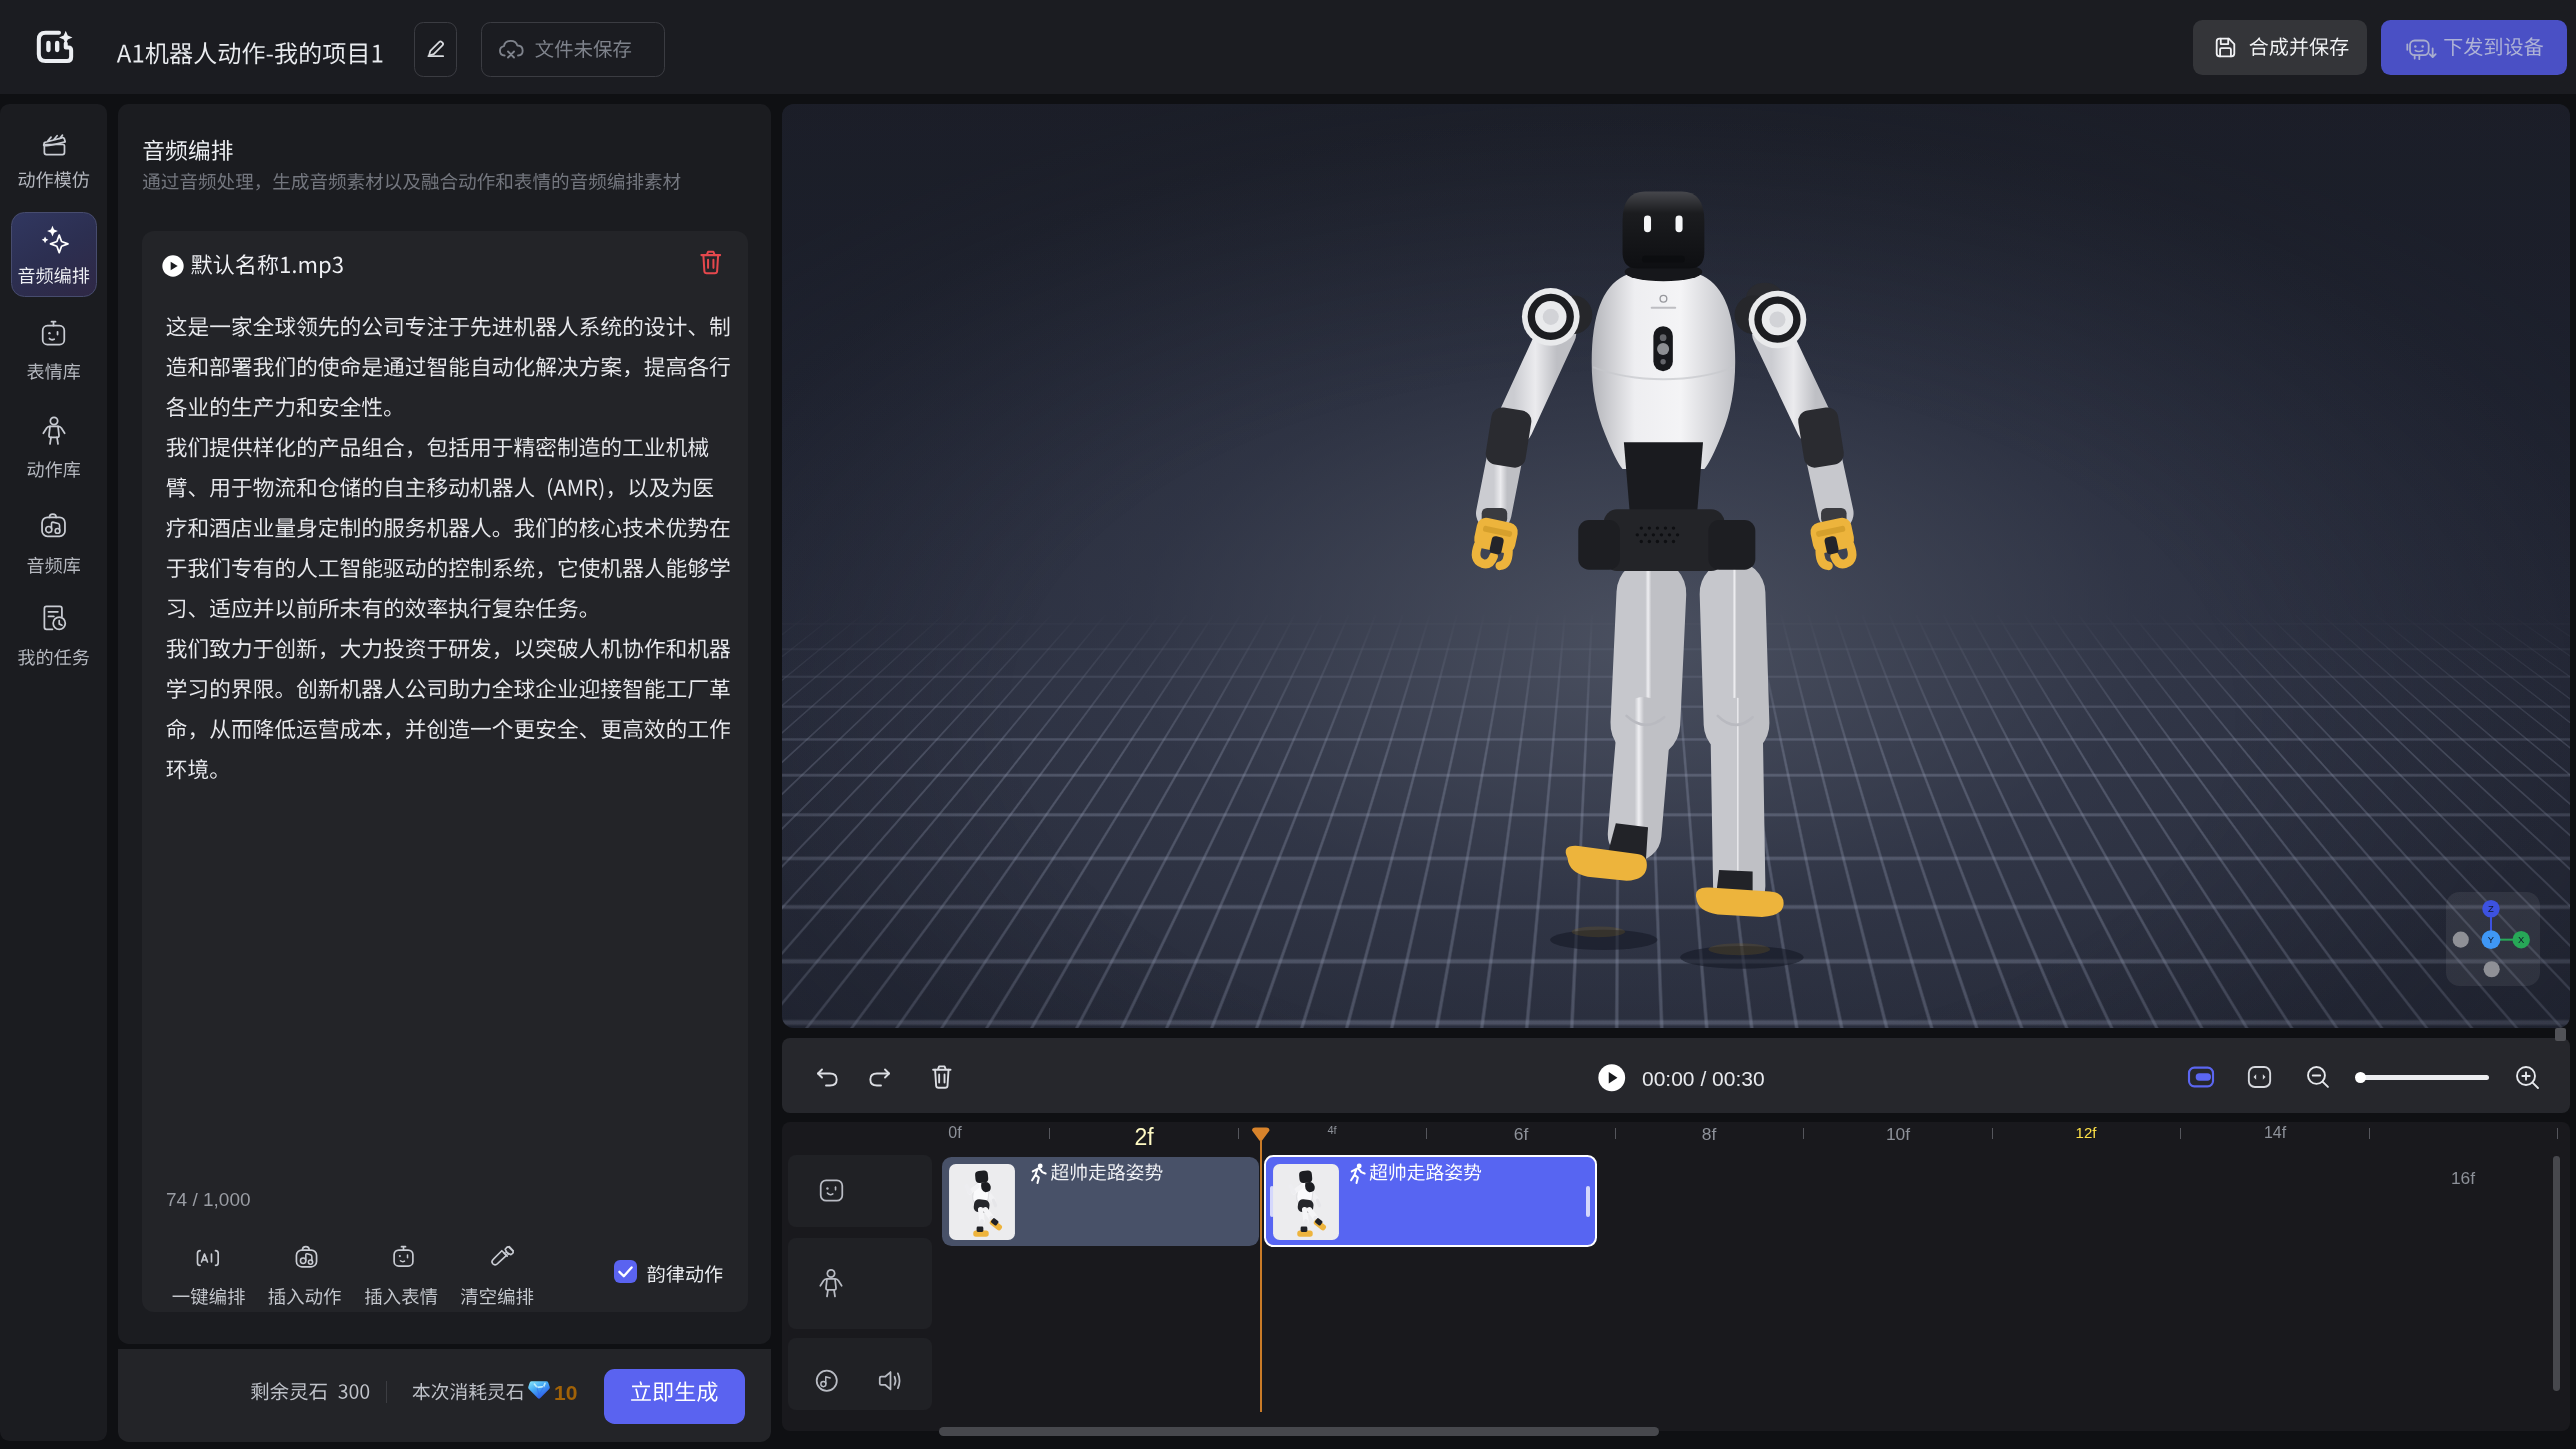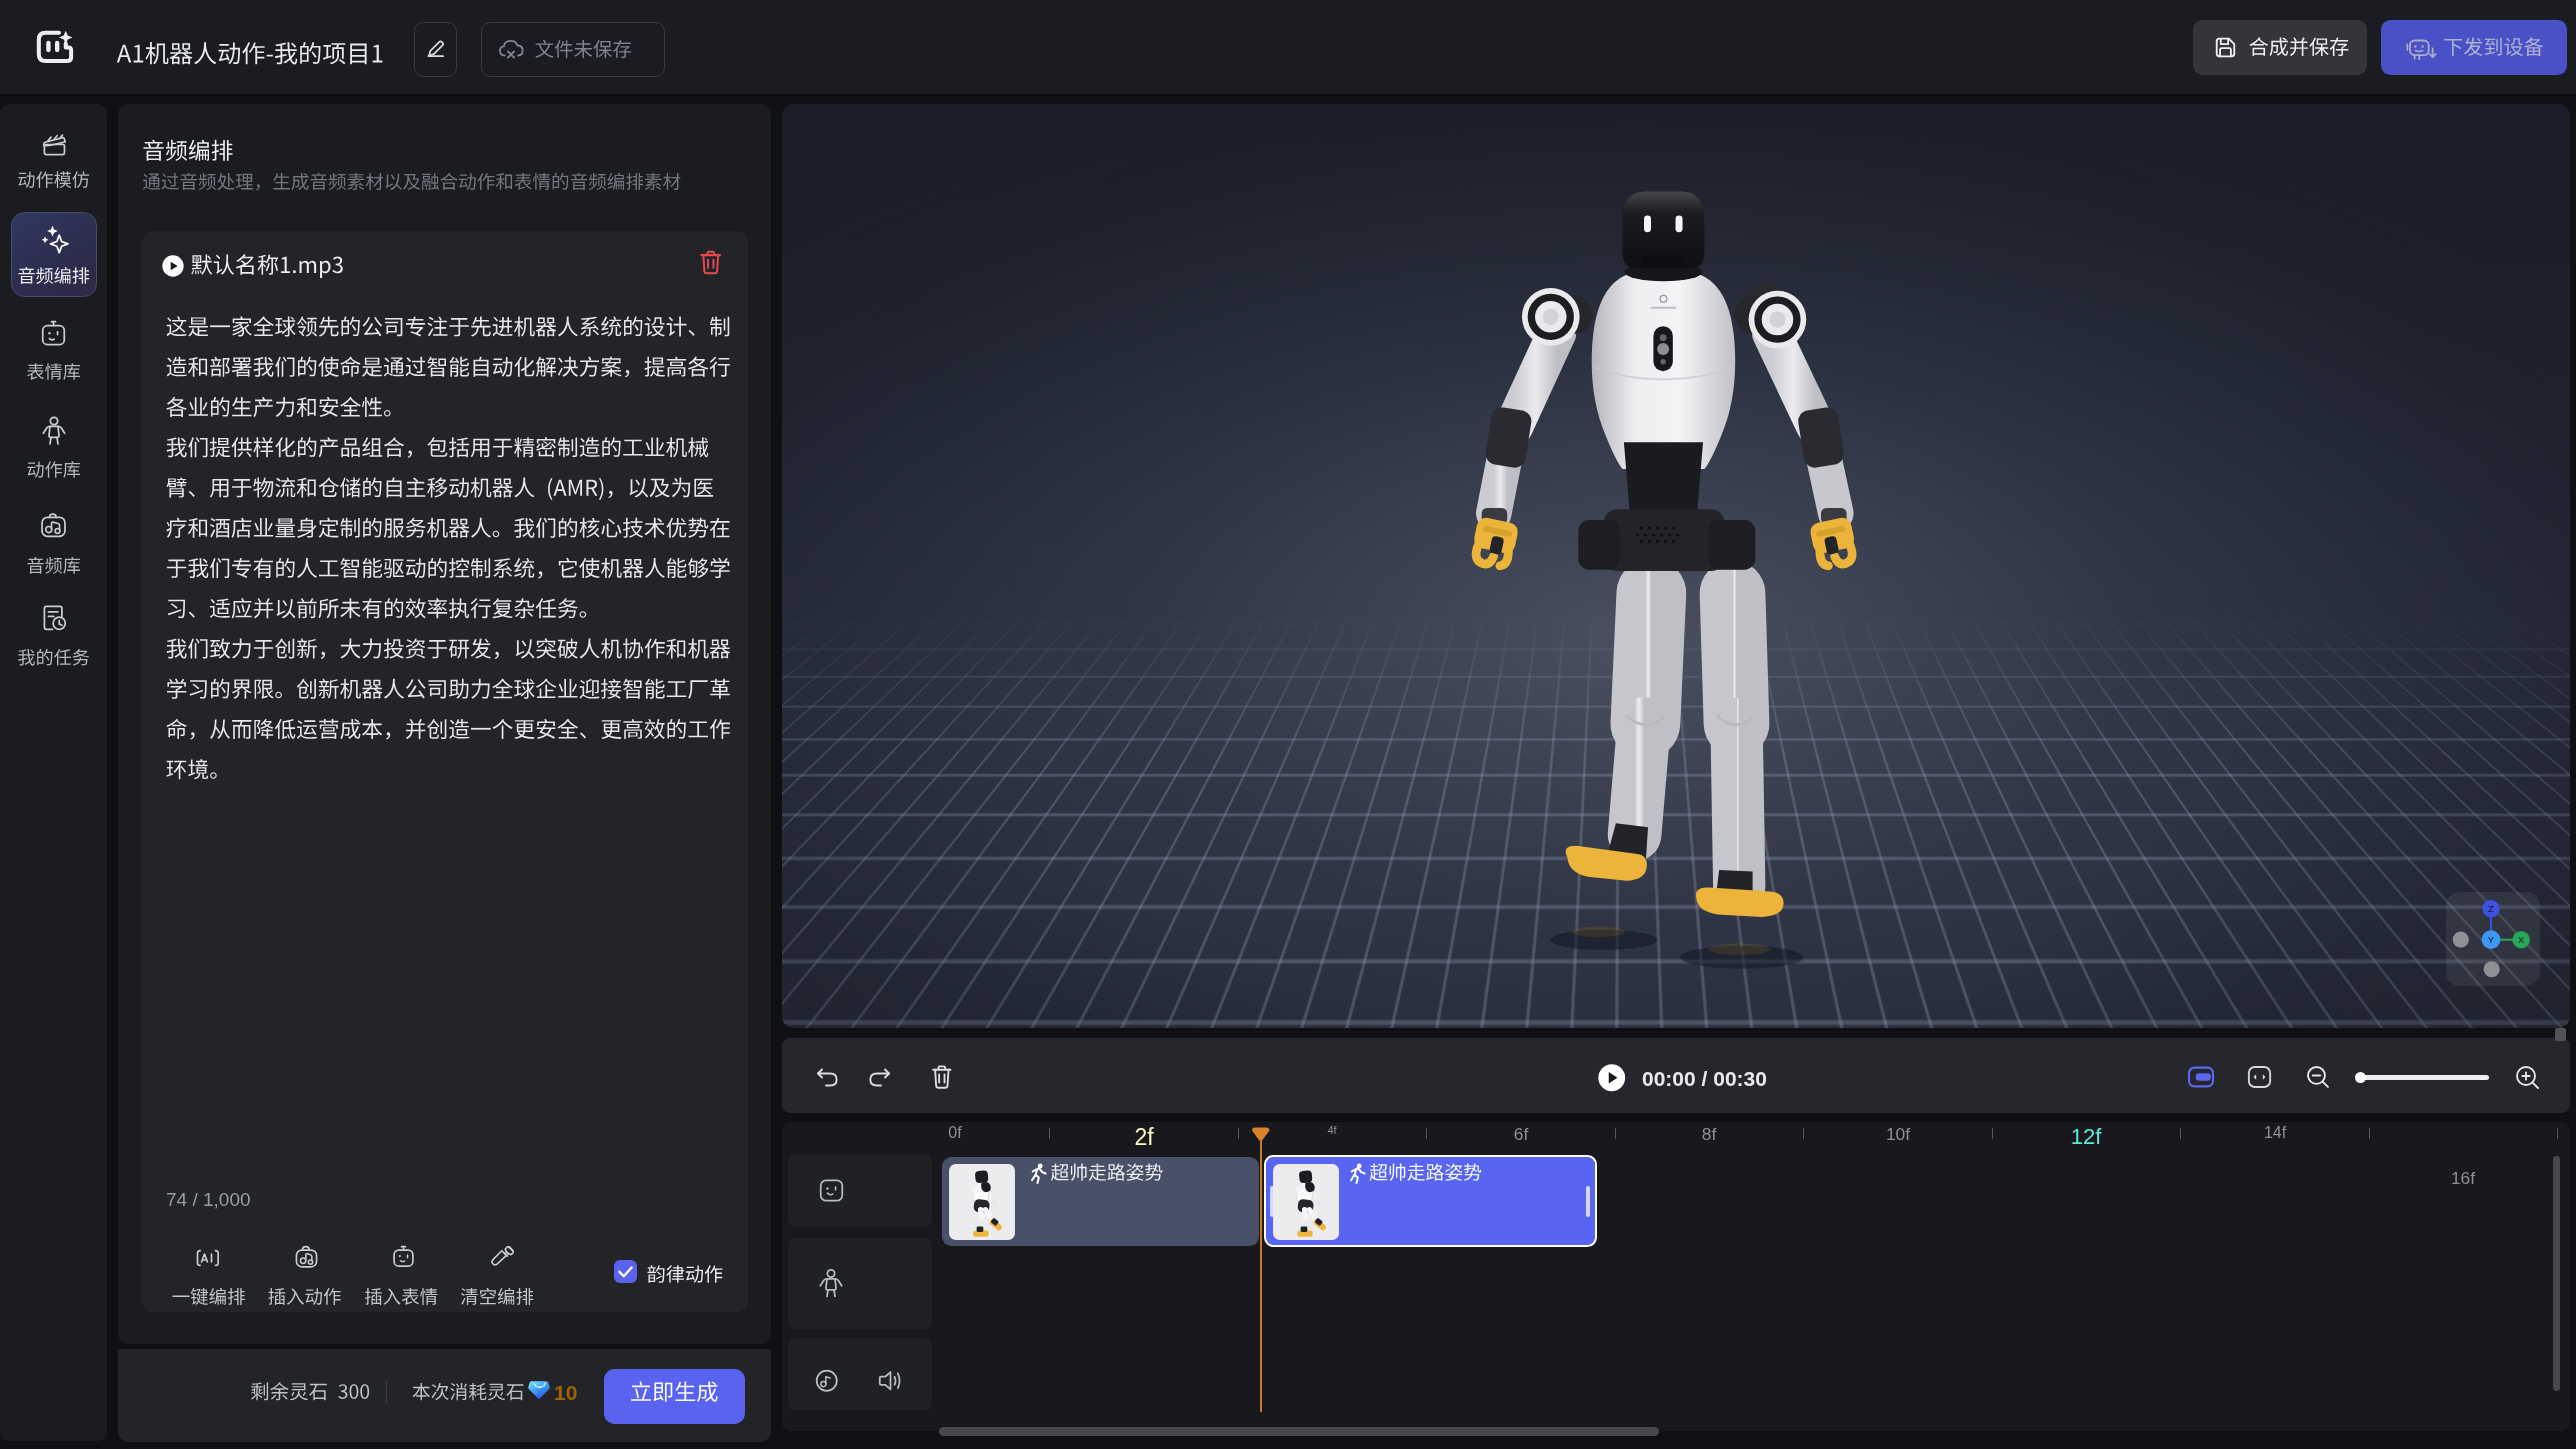--- a/index.html
+++ b/index.html
@@ -209,29 +209,29 @@
 <div class="abs tick" style="left:2180px;top:1128px"></div>
 <div class="abs tick" style="left:2369px;top:1128px"></div>
 <div class="abs tick" style="left:2557px;top:1128px"></div>
 <svg class="ic" style="left:1250px;top:1126px" width="21.5" height="17" viewBox="0 0 32 25">
       <path d="M3 6.5 Q3 2 8 2 H24 Q29 2 29 6.5 L18.3 21 Q16 24.2 13.7 21 Z" fill="#d8832b"></path>
     </svg>
 <div class="abs playhead-line"></div>
 <div class="abs slider"></div>
 <div class="abs sknob"></div>
 <div class="t" style="left:166px;top:1189px;font-size:19px;color:#9a9da4;font-weight:400">74 / 1,000</div>
-<div class="t" style="left:1642px;top:1067px;font-size:21px;color:#e8eaee;font-weight:700">00:00 / 00:30</div>
+<div class="t" style="left:1642px;top:1067px;font-size:21px;color:#e8eaee;font-weight:400">00:00 / 00:30</div>
 <div class="t" style="left:554px;top:1381px;font-size:21px;color:#a16207;font-weight:700">10</div>
 <div class="t" style="left:955px;top:1124px;font-size:16px;color:#8d9199;transform:translateX(-50%)">0f</div>
 <div class="t" style="left:1144px;top:1124px;font-size:23px;color:#fef9c3;transform:translateX(-50%)">2f</div>
 <div class="t" style="left:1332px;top:1124px;font-size:11px;color:#8d9199;transform:translateX(-50%)">4f</div>
 <div class="t" style="left:1521px;top:1124px;font-size:17.4px;color:#8d9199;transform:translateX(-50%)">6f</div>
 <div class="t" style="left:1709px;top:1124px;font-size:17.4px;color:#8d9199;transform:translateX(-50%)">8f</div>
 <div class="t" style="left:1898px;top:1124px;font-size:17.4px;color:#8d9199;transform:translateX(-50%)">10f</div>
-<div class="t" style="left:2086px;top:1124px;font-size:22px;color:#5eead4;transform:translateX(-50%)">12f</div>
+<div class="t" style="left:2086px;top:1124px;font-size:15px;color:#fde047;transform:translateX(-50%)">12f</div>
 <div class="t" style="left:2275px;top:1124px;font-size:16px;color:#8d9199;transform:translateX(-50%)">14f</div>
 <div class="t" style="left:2463px;top:1168px;font-size:17.4px;color:#8d9199;transform:translateX(-50%)">16f</div>
 
 <svg class="ic" style="left:949px;top:1164px" width="66" height="76" viewBox="0 0 98 113" fill="none">
 <rect width="98" height="113" rx="10" fill="#ececee"></rect>
 <g stroke-linecap="round">
  <line x1="52" y1="36" x2="66" y2="54" stroke="#f1f1f3" stroke-width="7"></line>
  <line x1="66" y1="54" x2="69" y2="62" stroke="#e6e6e9" stroke-width="5"></line>
  <rect x="36" y="26" width="23" height="35" rx="11" fill="#fafafc" stroke="#d4d4d9" transform="rotate(7 47 43)"></rect>
  <path d="M48 28 Q60 24 62 34 Q63 42 54 42 Q46 40 48 28 Z" fill="#1c1d21"></path>

